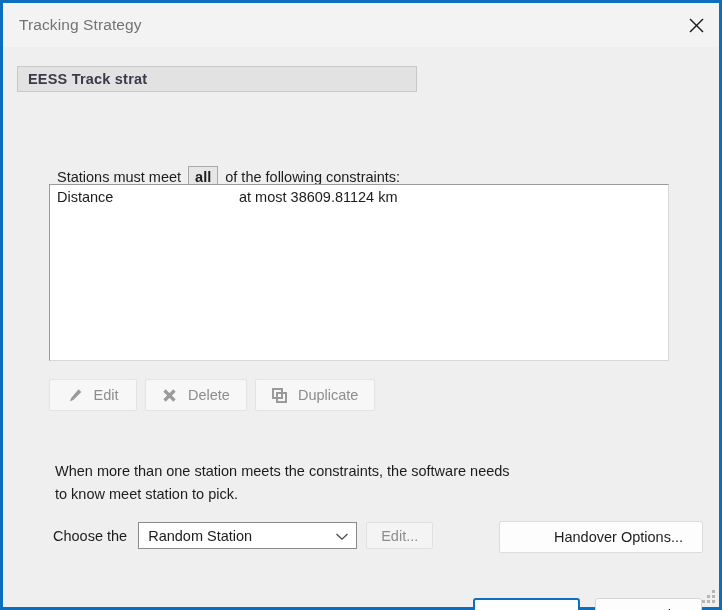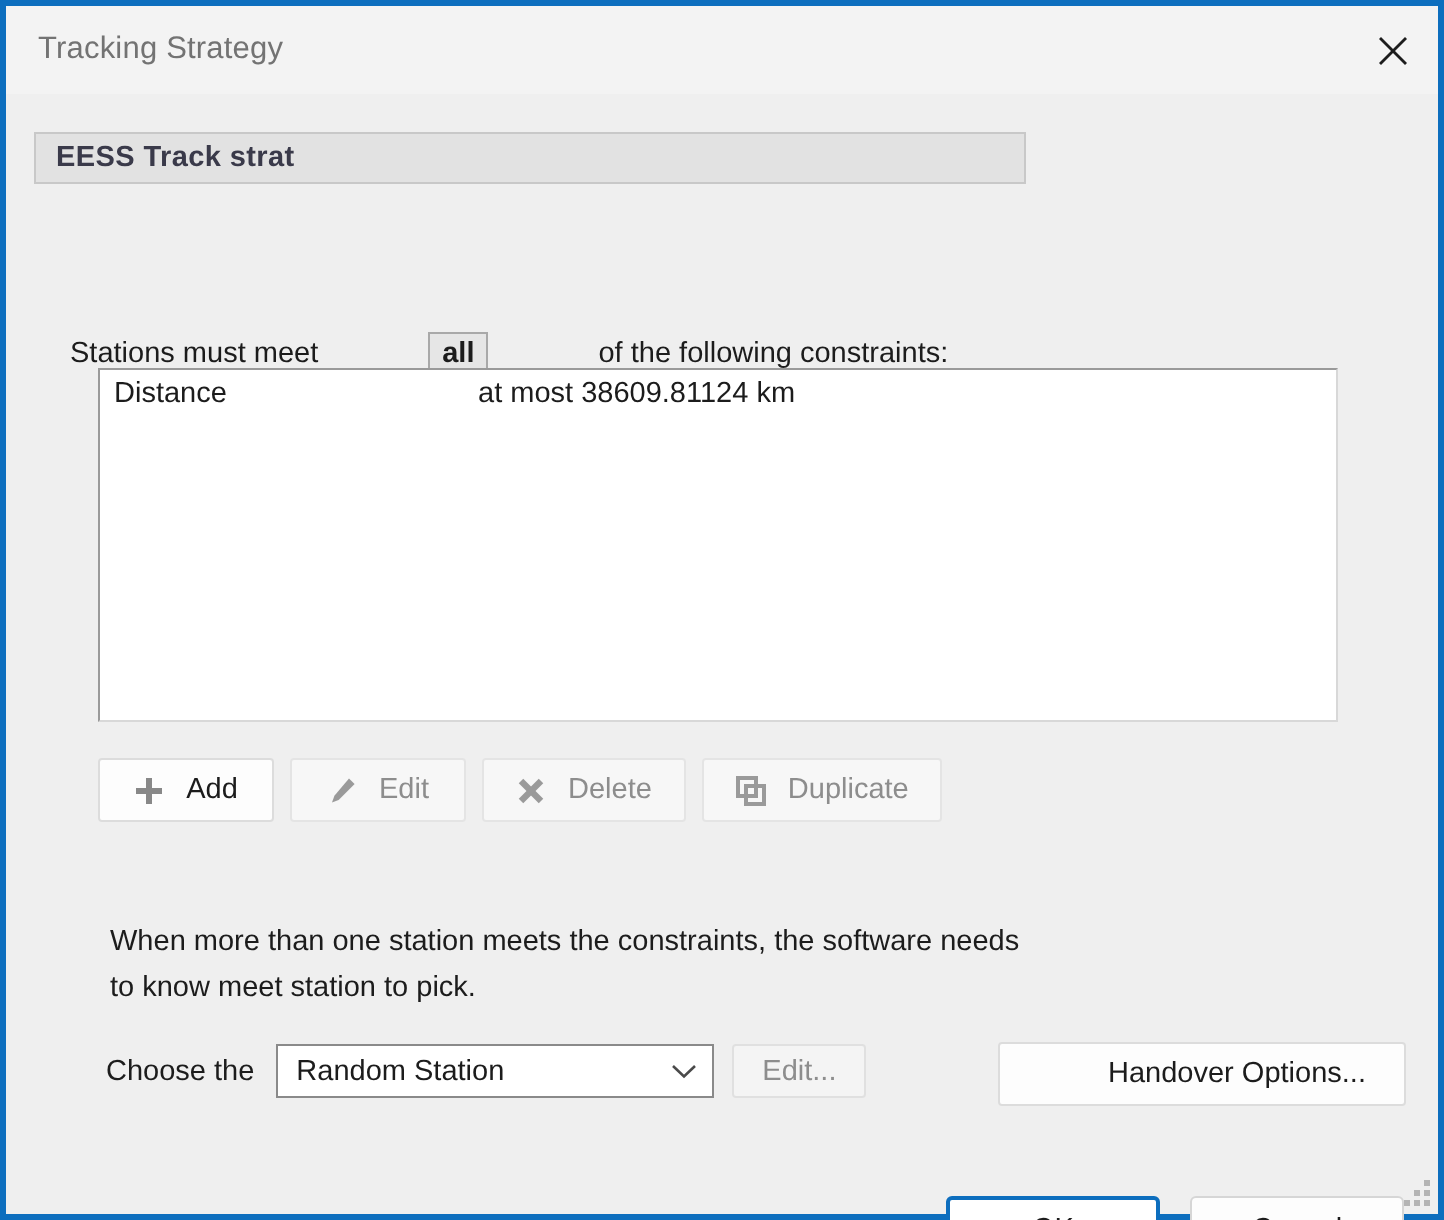--- a/index.html
+++ b/index.html
@@ -61,45 +61,44 @@
   .body {
     flex: 1 1 auto;
     background: #efefef;
     position: relative;
   }
 
   .section-header {
     position: absolute;
     left: 14px;
     top: 19px;
-    width: 496px;
+    width: 400px;
     height: 26px;
     box-sizing: border-box;
     background: #e2e2e2;
     border: 1px solid #c8c8c8;
     display: flex;
     align-items: center;
     padding-left: 10px;
     font-size: 14.5px;
     font-weight: bold;
     color: #3a3a4a;
     letter-spacing: 0.2px;
   }
 
   
   .constraint-line {
     position: absolute;
-    left: 32px;
+    left: 54px;
     top: 119px;
     display: flex;
     align-items: center;
     font-size: 14.5px;
     color: #1c1c1c;
     white-space: nowrap;
-    gap: 48px;
   }
   .constraint-line .txt { line-height: 22px; }
   .quantifier {
     display: inline-flex;
     align-items: center;
     justify-content: center;
     min-width: 26px;
     height: 22px;
     padding: 0 6px;
     margin: 0 7px;
@@ -321,29 +320,20 @@
 
     <div class="listbox">
       <div class="list-row">
         <span class="list-col-name">Distance</span>
         <span class="list-col-value">at most 38609.81124 km</span>
       </div>
     </div>
 
     <div class="btn-row">
 
-      <div class="tbtn">
-        <span>
-          <svg width="15" height="15" viewBox="0 0 15 15">
-            <rect x="6" y="1" width="3" height="13" fill="#888888"></rect>
-            <rect x="1" y="6" width="13" height="3" fill="#888888"></rect>
-          </svg>
-        </span>
-        <span>Add</span>
-      </div>
 
       <div class="tbtn disabled">
         <span>
           <svg width="15" height="15" viewBox="0 0 15 15">
             <path d="M10.5 1.2 L13.3 4.0 L5.3 12.0 L2.0 13.2 L3.2 9.9 Z" fill="#9a9a9a"></path>
           </svg>
         </span>
         <span>Edit</span>
       </div>
 

